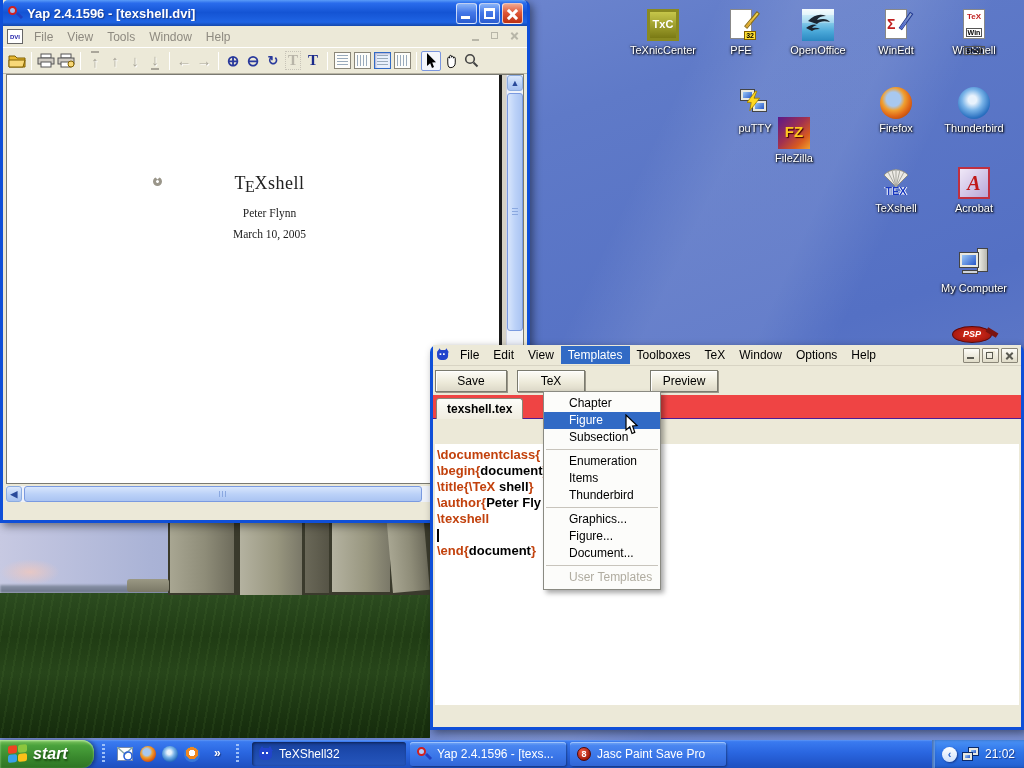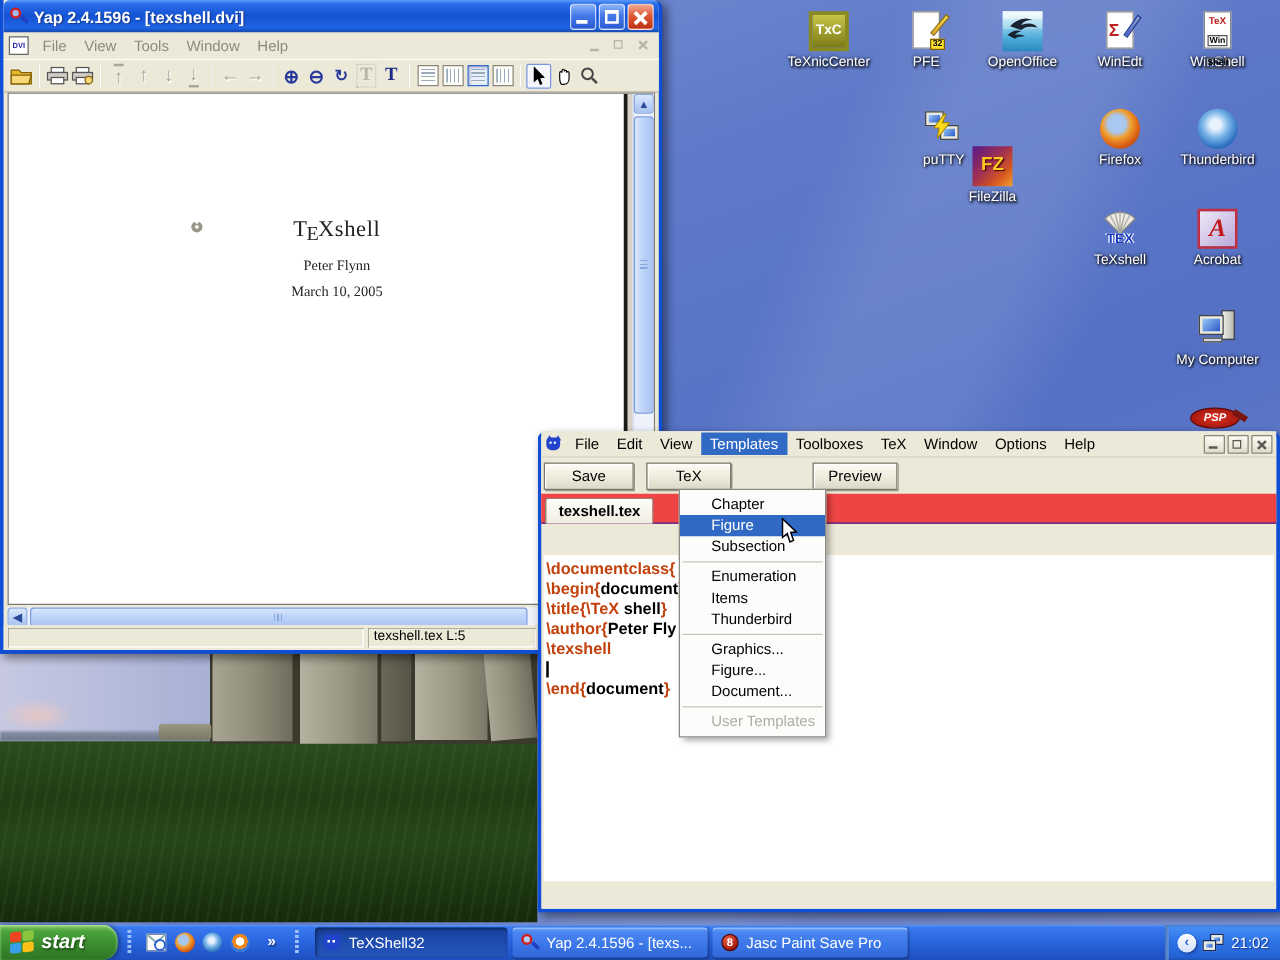--- a/index.html
+++ b/index.html
@@ -483,24 +483,20 @@
     </div>
 
     <div class="hsb">
       <div class="sbtn" style="left:0;top:0;">◀</div>
       <div class="sthumb h" style="left:18px; top:0; width:398px; height:16px;">
           <div class="sgrip"></div>
         </div>
       <div class="sbtn" style="right:17px;top:0;">▶</div>
     </div>
 
-    <div class="statusbar">
-      <div class="spanel" style="flex:0 0 285px;"></div>
-      <div class="spanel" style="flex:0 0 135px;">texshell.tex L:5</div>
-    </div>
   </div>
 
   <div id="texshell" class="win">
     <div class="menubar" id="ts-menubar">
       <div class="tsicon" style="transform:scale(.85);margin-right:2px;">
           <div class="ear1"></div>
           <div class="ear2"></div>
           <div class="head"></div>
           <div class="eye"></div>
         </div>

